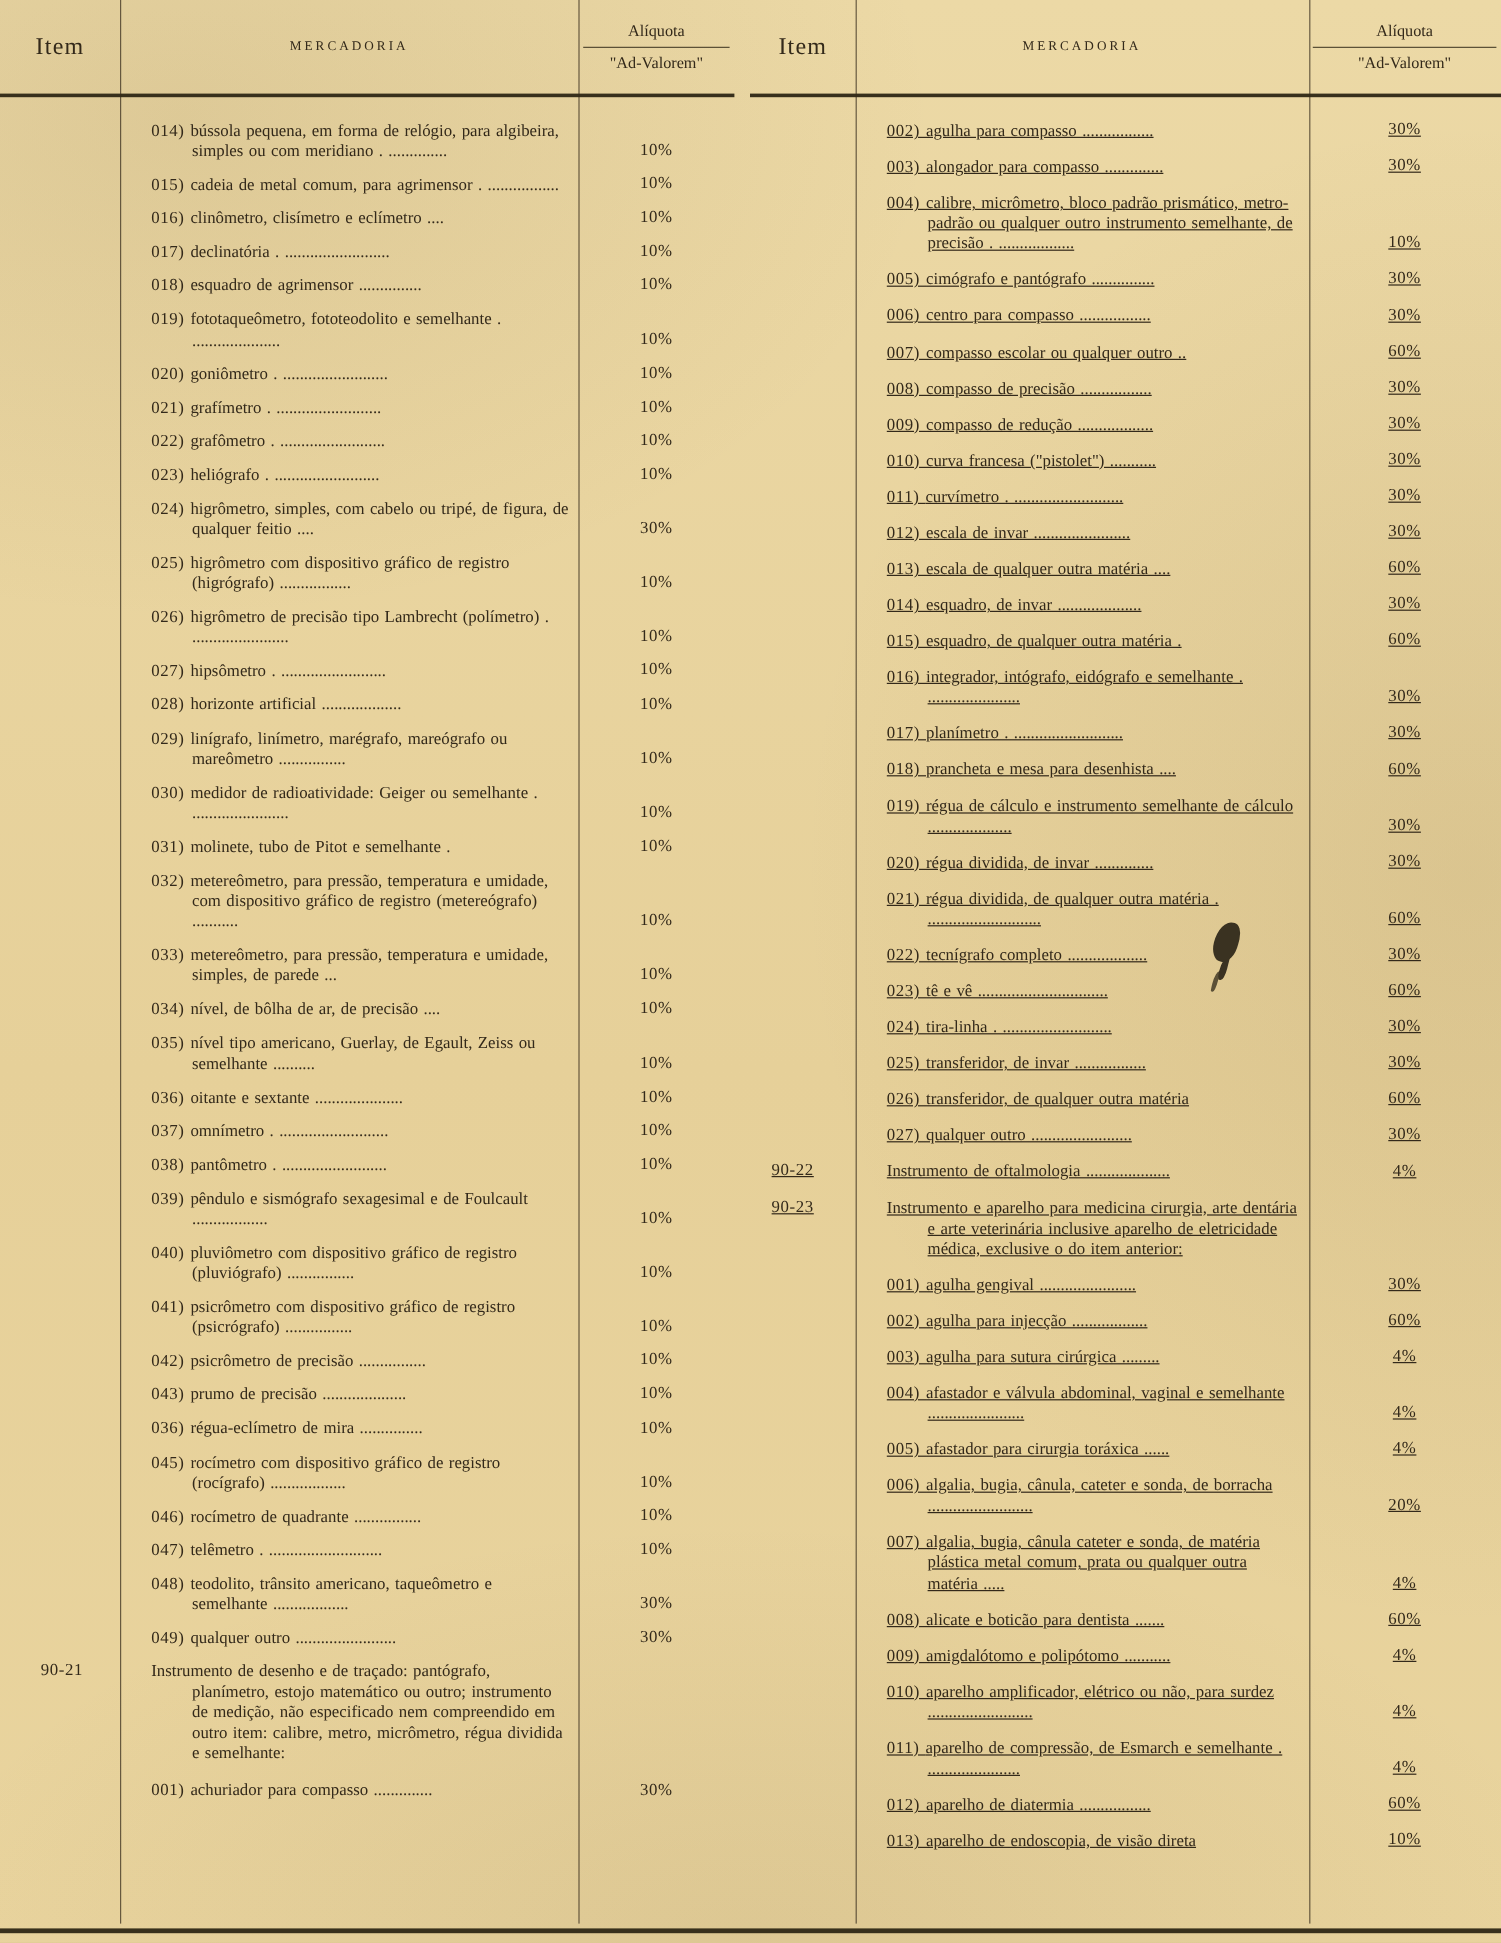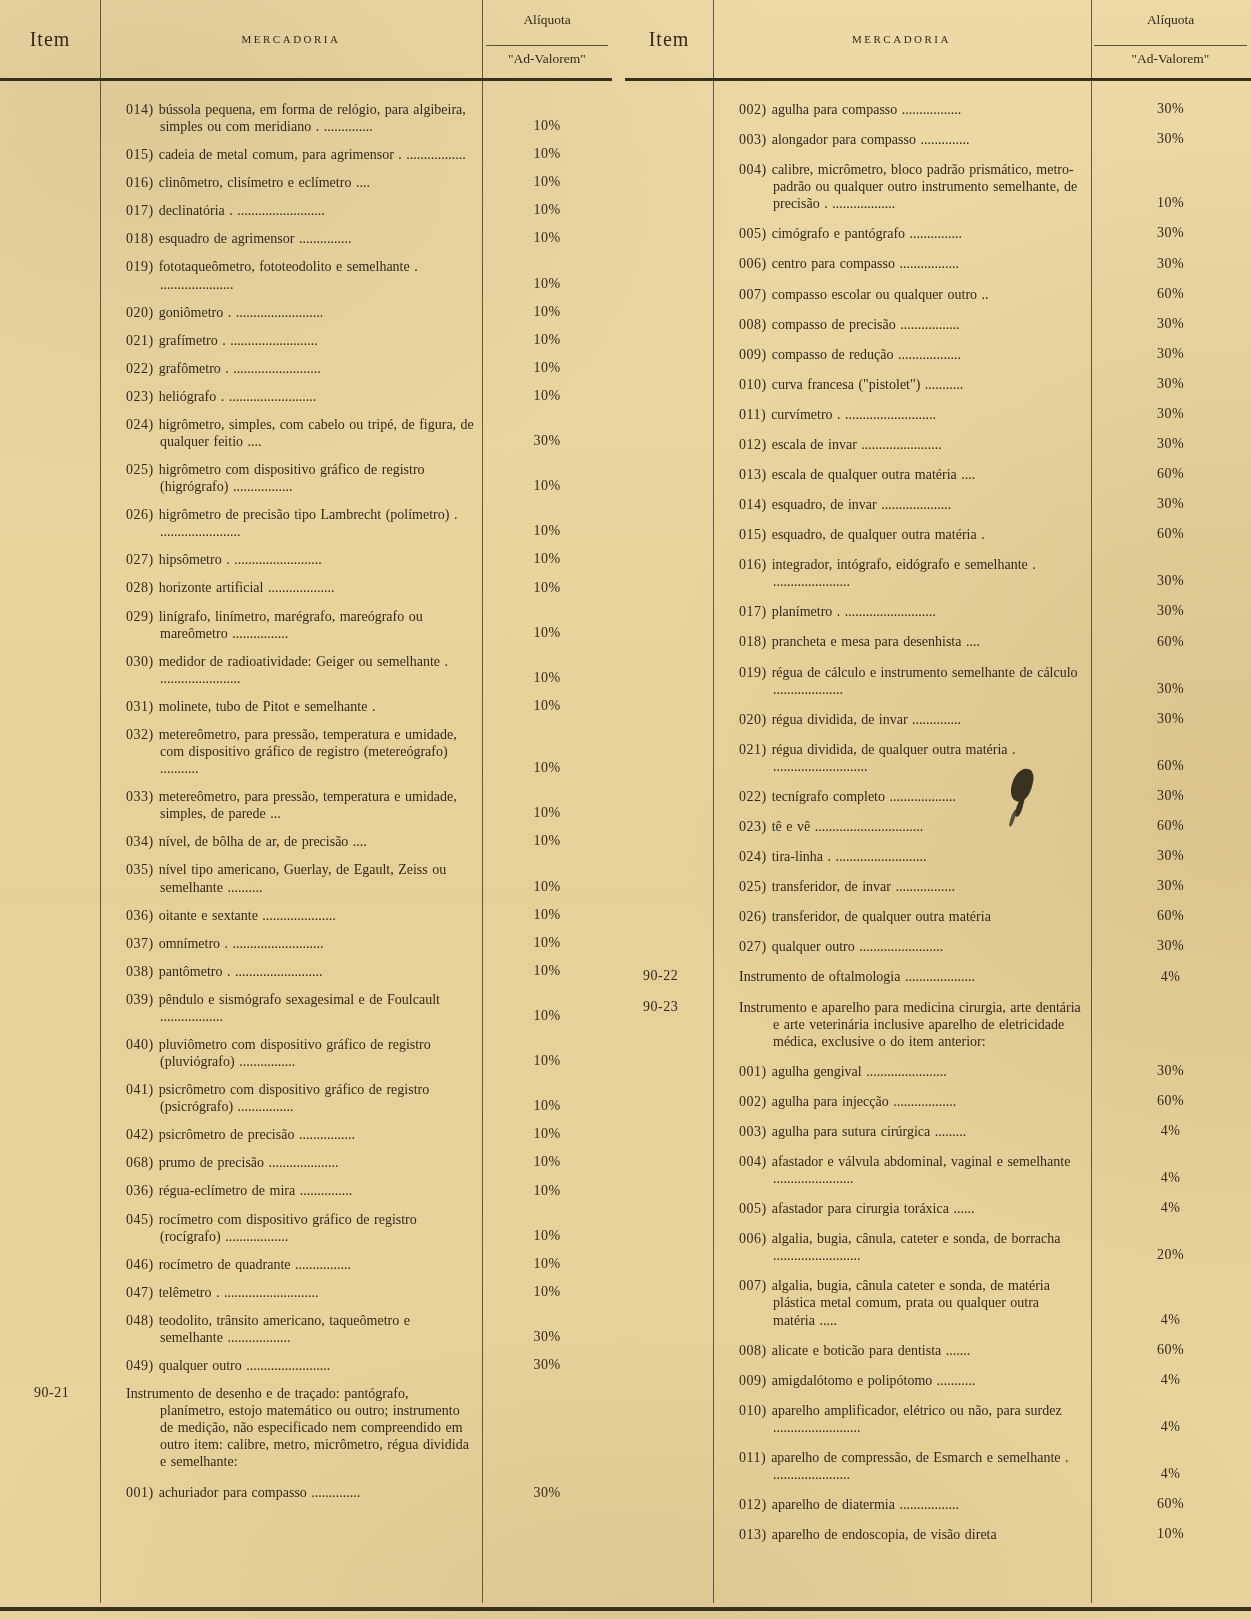--- a/index.html
+++ b/index.html
@@ -28,25 +28,25 @@
   .half.right .vline.v2 { left:466px; }
 
   .col-header { display:flex; align-items:center; height:78px; border-bottom:3px solid #38301c; }
   .h-item { text-align:center; font-size:20px; letter-spacing:1px; }
   .half.left  .h-item { width:100px; }
   .half.right .h-item { width:88px;  }
   .h-merc { flex:1; text-align:center; font-size:11px; letter-spacing:2.5px; }
   .h-rate { text-align:center; font-size:13.5px; padding:0 4px; box-sizing:border-box; }
   .half.left  .h-rate { width:130px; }
   .half.right .h-rate { width:161px; }
-  .h-rate .l1 { border-bottom:1px solid rgba(56,48,28,.8); padding-bottom:17px; margin-bottom:5px; }
+  .h-rate .l1 { border-bottom:1px solid rgba(56,48,28,.8); padding-bottom:5px; margin-bottom:5px; }
 
   .rows { padding-top:20px; }
   .row { display:flex; margin-bottom:11px; }
-  .half.right .row { margin-bottom:13px; }
+  .half.right .row { margin-bottom:13px;text-decoration:underline; }
   .row.section { margin-top:6px; margin-bottom:14px; }
 
   .c-item { box-sizing:border-box; font-size:14px; align-self:flex-start; padding-left:34px; letter-spacing:.5px; }
   .half.left  .c-item { width:100px; }
   .half.right .c-item { width:88px; padding-left:18px; }
 
   .c-merc { flex:1; box-sizing:border-box; font-size:14px; line-height:1.22;
             padding:0 6px 0 60px; text-indent:-34px; word-spacing:1px; }
   .c-merc .num { letter-spacing:.5px; }
 
@@ -219,21 +219,21 @@
           <div class="c-merc"><span class="num">041) </span>psicrômetro com dispositivo gráfico de registro (psicrógrafo) ................</div>
           <div class="c-rate">10%</div>
         </div>
         <div class="row">
           <div class="c-item"></div>
           <div class="c-merc"><span class="num">042) </span>psicrômetro de precisão ................</div>
           <div class="c-rate">10%</div>
         </div>
         <div class="row">
           <div class="c-item"></div>
-          <div class="c-merc"><span class="num">068) </span>prumo de precisão ....................</div>
+          <div class="c-merc"><span class="num">043) </span>prumo de precisão ....................</div>
           <div class="c-rate">10%</div>
         </div>
         <div class="row">
           <div class="c-item"></div>
           <div class="c-merc"><span class="num">036) </span>régua-eclímetro de mira ...............</div>
           <div class="c-rate">10%</div>
         </div>
         <div class="row">
           <div class="c-item"></div>
           <div class="c-merc"><span class="num">045) </span>rocímetro com dispositivo gráfico de registro (rocígrafo) ..................</div>

